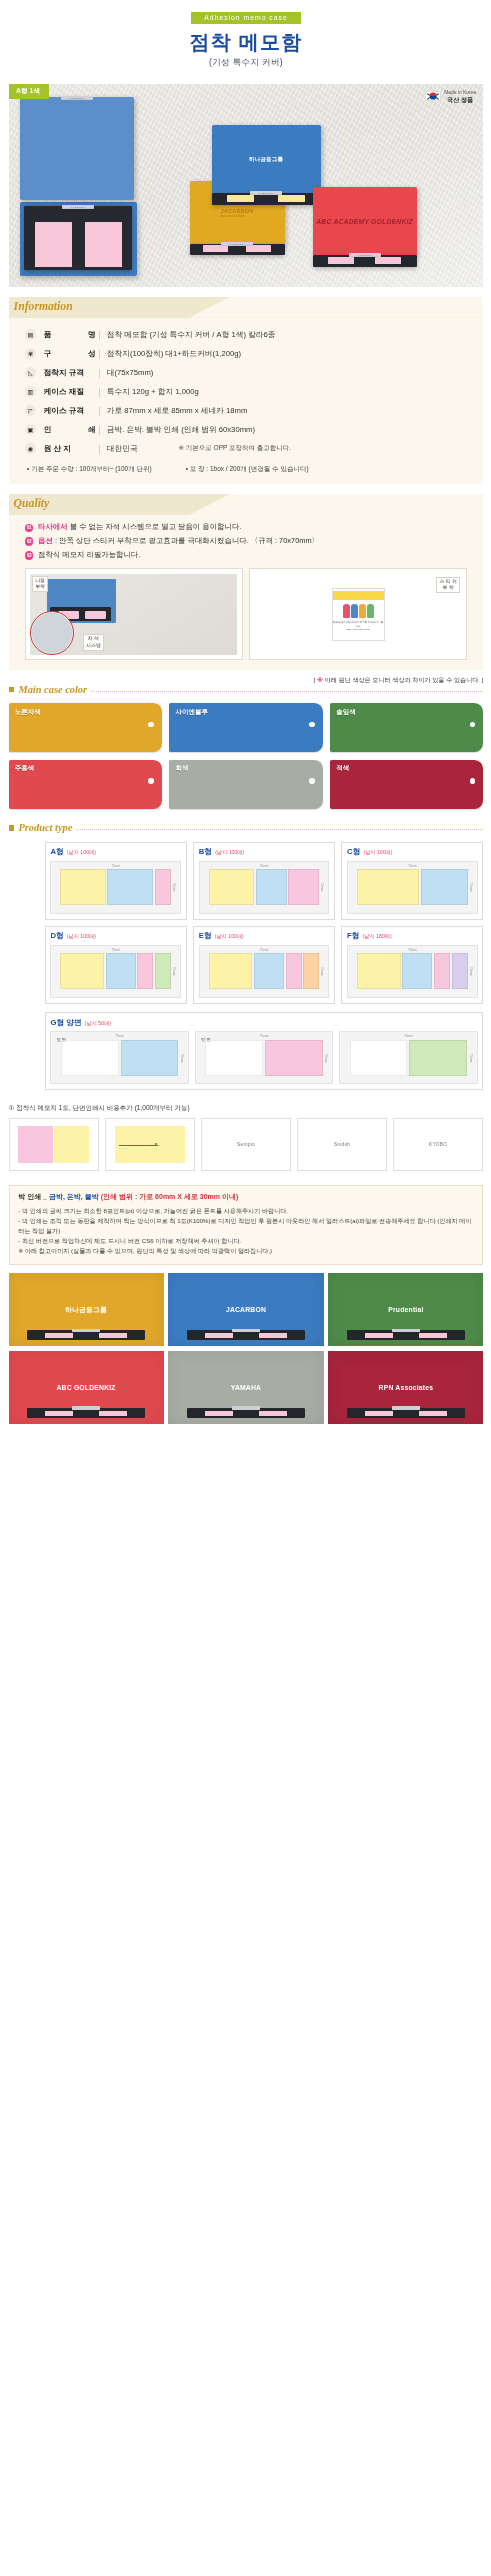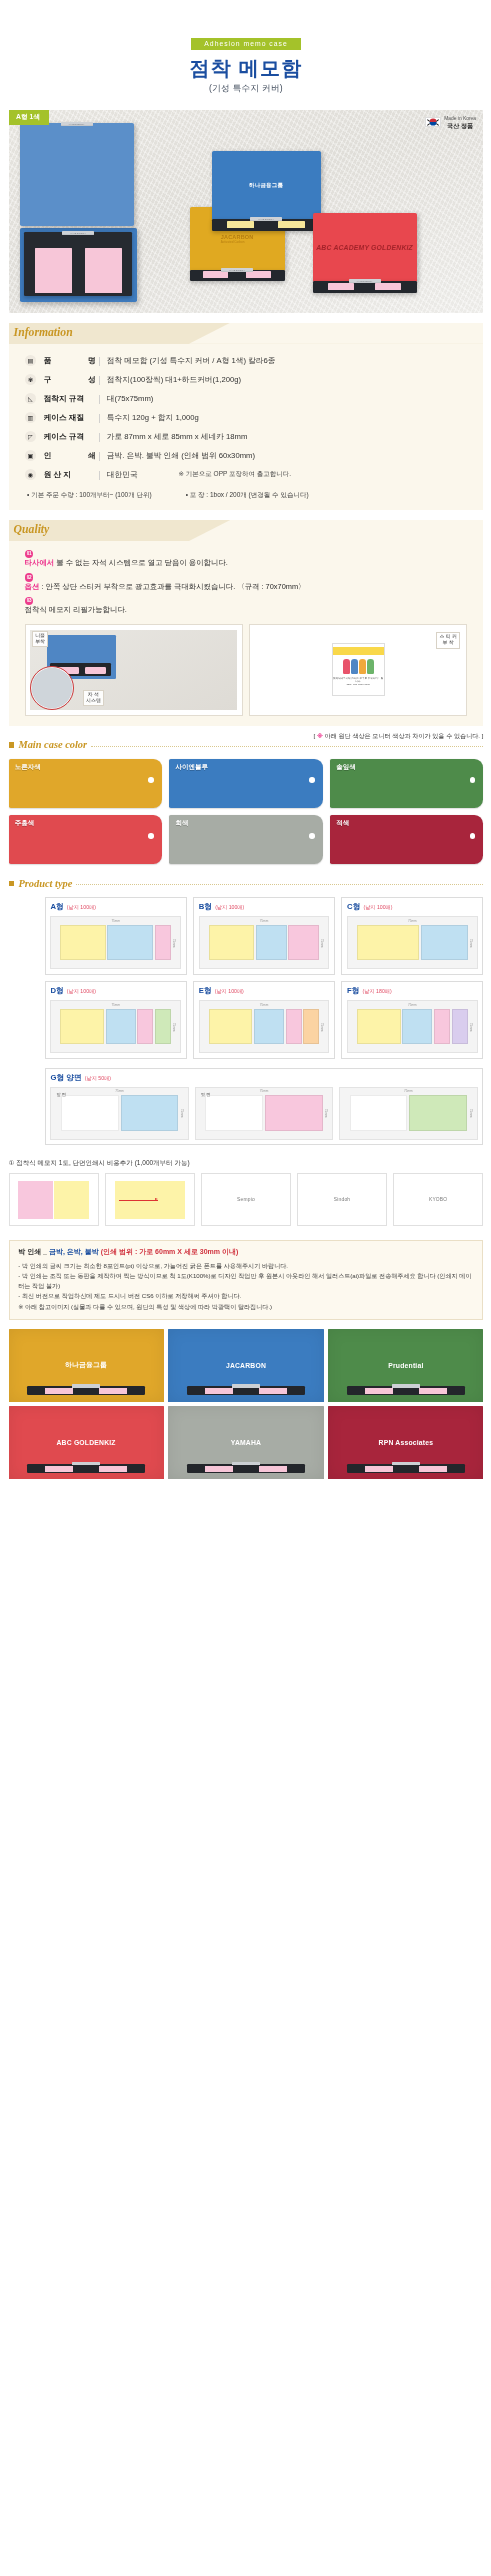--- a/index.html
+++ b/index.html
@@ -3,21 +3,21 @@
 <meta charset="utf-8">
 <title>점착 메모함</title>
 <style>
   * { box-sizing: border-box; margin: 0; padding: 0; }
   html, body {
     width: 492px;
     background: #ffffff;
     font-family: "Liberation Sans", "DejaVu Sans", sans-serif;
     color: #2b2b2b;
   }
-  .page { width: 492px; position: relative; overflow: hidden; margin-top: 26px; }
+  .page { width: 492px; position: relative; overflow: hidden; }
 
   
   .header { padding: 11px 0 6.1px; text-align: center; background: #fff; }
   .eyebrow {
     display: inline-block;
     background: #a4c22a;
     color: #ffffff;
     font-size: 6.8px;
     letter-spacing: 1px;
     padding: 2.5px 13.5px 3.1px;
@@ -166,21 +166,21 @@
     font-size: 7.7px; font-weight: 700; color: #1d1d1d;
     display: flex; justify-content: space-between;
   }
   .bar { color: #c9c9c9; margin: 0 6.1px 0 2.5px; font-weight:400;}
   .val { font-size: 7.7px; color: #333; }
   .note-inline { font-size: 6.5px; color: #444; margin-left: 41px;}
   .bullets { display:flex; gap: 34px; margin-top: 7.4px; padding-left: 2.5px;}
   .bullets div{ font-size: 6.5px; color:#3a3a3a;}
 
   
-  .q-row { display:flex; align-items:flex-start; font-size:7.4px; margin-bottom:3.7px;flex-direction:column; }
+  .q-row { display:flex; align-items:flex-start; font-size:7.4px; margin-bottom:3.7px; }
   .q-ico { width:8.6px;height:8.6px;border-radius:50%;background:#ed3c8c;color:#fff;
            font-size:4.6px;font-weight:700;display:flex;align-items:center;justify-content:center;
            flex:0 0 8.6px;margin-right:4.9px;margin-top:1.2px;letter-spacing:-0.3px;}
   .pink { color:#ec2f8b; font-weight:700; }
 
   
   .qstrip { display:flex; gap:6.1px; margin-top:8.6px;}
   .qcard { flex:1; background:#fff; border:0.6px solid #e2dcd0; height:92px; position:relative; overflow:hidden;}
   .qcard .cap {
     position:absolute; border:0.6px solid #d8d2c6; background:rgba(255,255,255,.92);

